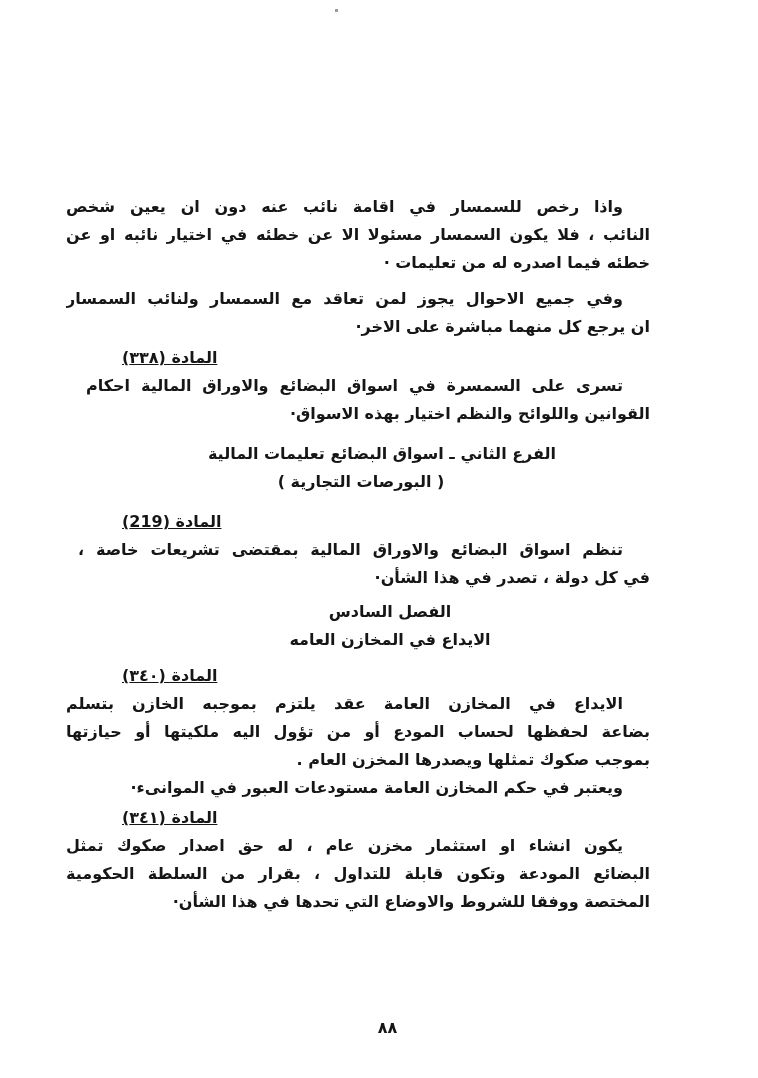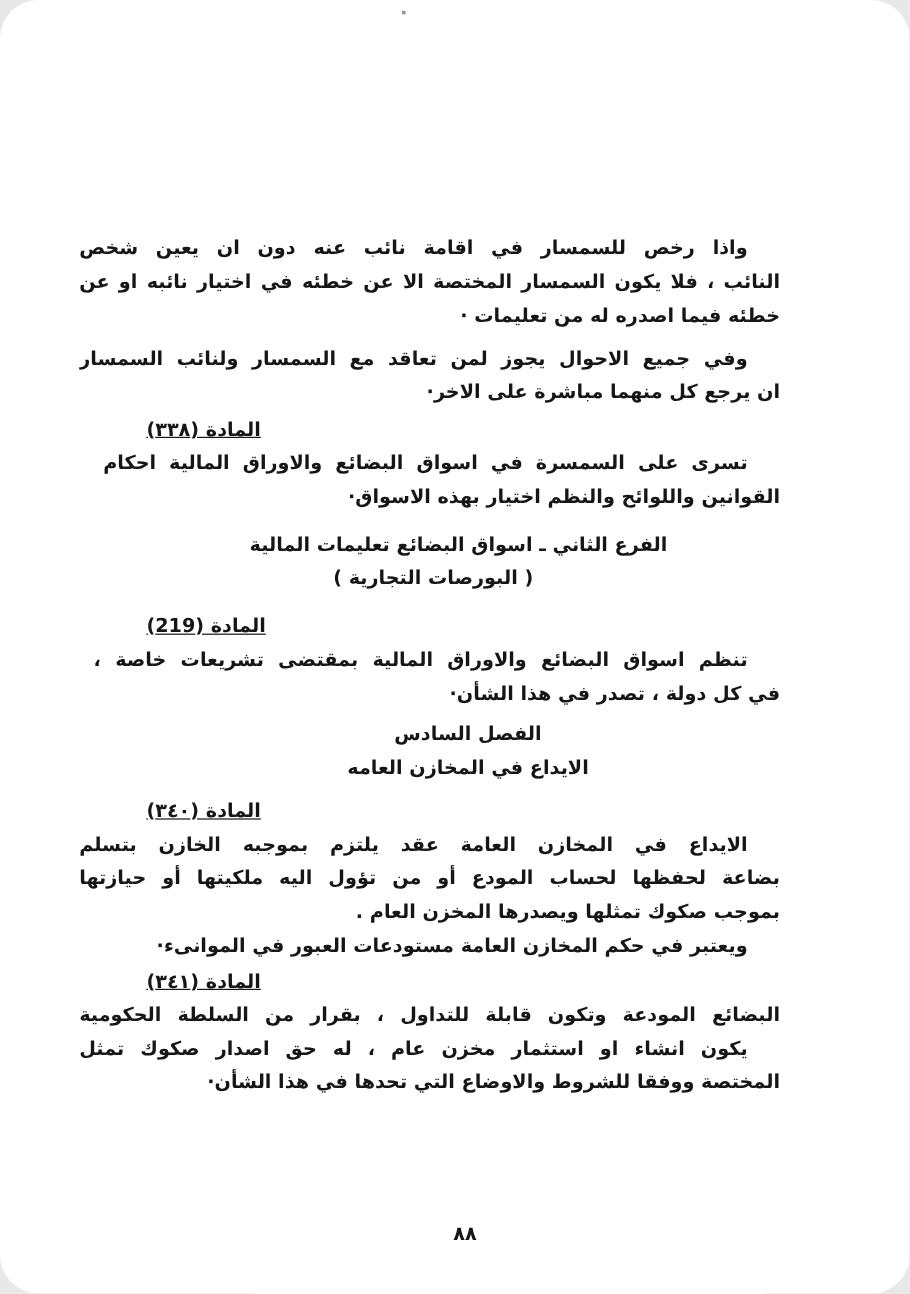--- a/index.html
+++ b/index.html
@@ -6,21 +6,20 @@
   .page {
     position: relative;
     width: 758px;
     height: 1078px;
     margin: 0 auto;
     background: #ffffff;
     overflow: hidden;
     font-family: "DejaVu Sans", sans-serif;
     font-weight: bold;
     color: #161616;
-    border-radius: 32px;
   }
   .artifact-dot {
     position: absolute;
     left: 335px;
     top: 9px;
     width: 3px;
     height: 3px;
     background: #9a9a9a;
   }
   .column {
@@ -74,21 +73,21 @@
 <body>
 
 <div class="page">
 
   <div class="artifact-dot"></div>
 
   <div class="column" lang="ar" dir="rtl">
 
     <div class="para p1">
       <div class="line j ind">واذا رخص للسمسار في اقامة نائب عنه دون ان يعين شخص</div>
-      <div class="line j">النائب ، فلا يكون السمسار المختصة الا عن خطئه في اختيار نائبه او عن</div>
+      <div class="line j">النائب ، فلا يكون السمسار مسئولا الا عن خطئه في اختيار نائبه او عن</div>
       <div class="line r">خطئه فيما اصدره له من تعليمات ·</div>
     </div>
 
     <div class="para p2">
       <div class="line j ind">وفي جميع الاحوال يجوز لمن تعاقد مع السمسار ولنائب السمسار</div>
       <div class="line r">ان يرجع كل منهما مباشرة على الاخر·</div>
     </div>
 
     <div class="line heading h338">المادة (٣٣٨)</div>
     <div class="para b338">
@@ -115,22 +114,22 @@
     <div class="line heading h340">المادة (٣٤٠)</div>
     <div class="para b340">
       <div class="line j ind">الايداع في المخازن العامة عقد يلتزم بموجبه الخازن بتسلم</div>
       <div class="line j">بضاعة لحفظها لحساب المودع أو من تؤول اليه ملكيتها أو حيازتها</div>
       <div class="line r">بموجب صكوك تمثلها ويصدرها المخزن العام .</div>
       <div class="line r ind">ويعتبر في حكم المخازن العامة مستودعات العبور في الموانىء·</div>
     </div>
 
     <div class="line heading h341">المادة (٣٤١)</div>
     <div class="para b341">
+      <div class="line j ind">يكون انشاء او استثمار مخزن عام ، له حق اصدار صكوك تمثل</div>
       <div class="line j">البضائع المودعة وتكون قابلة للتداول ، بقرار من السلطة الحكومية</div>
-      <div class="line j ind">يكون انشاء او استثمار مخزن عام ، له حق اصدار صكوك تمثل</div>
       <div class="line r">المختصة ووفقا للشروط والاوضاع التي تحدها في هذا الشأن·</div>
     </div>
 
   </div>
 
   <div class="page-number">٨٨</div>
 
 </div>
 
 </body></html>

